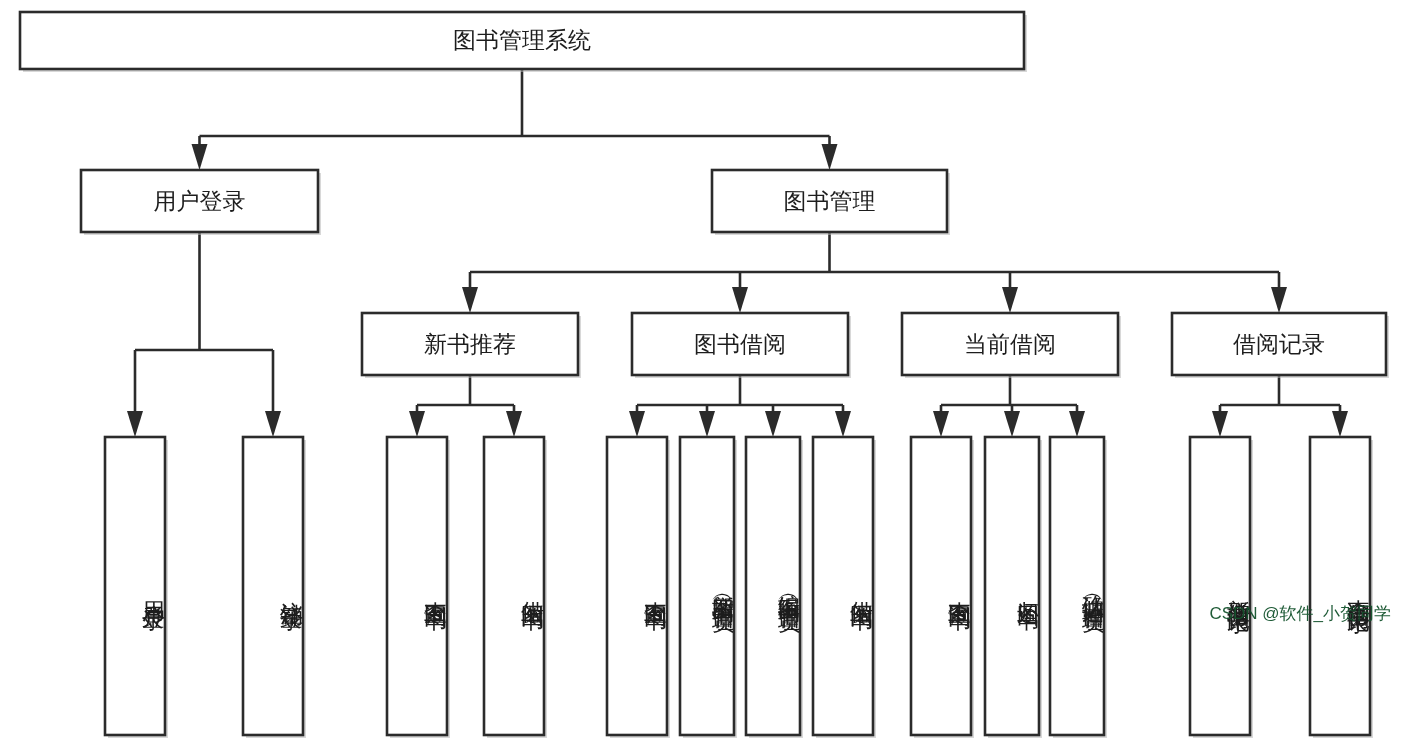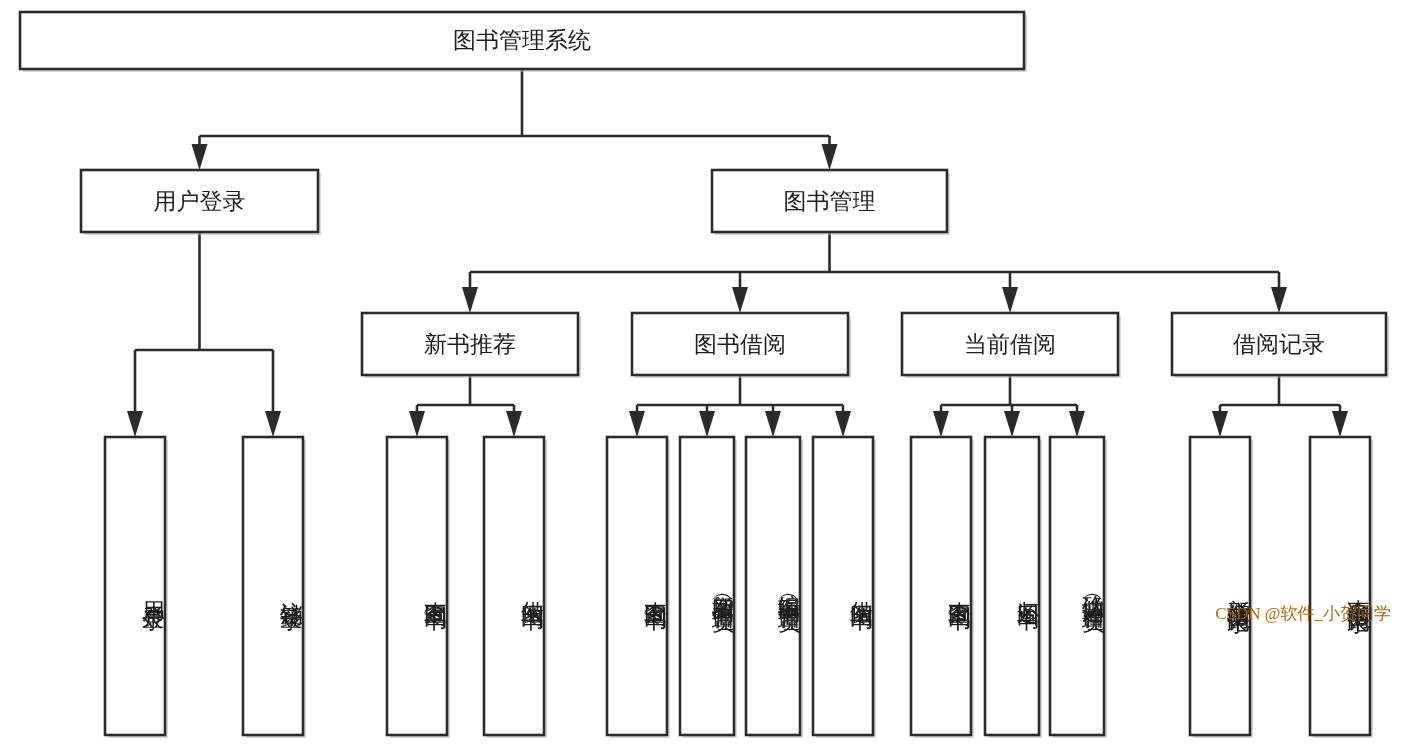--- a/index.html
+++ b/index.html
@@ -65,23 +65,23 @@
     color: #1d1d1d;
     letter-spacing: 2.5px;
     text-align: center;
     white-space: nowrap;
     pointer-events: none;
   }
   .watermark {
     position: absolute;
     right: 14px;
     bottom: 6px;
-    font-family: Liberation Serif, serif;
+    font-family: Liberation Sans, sans-serif;
     font-size: 17px;
-    color: #a16207;
+    color: #14532d;
     opacity: 0.95;
     white-space: nowrap;
     pointer-events: none;
   }
 </style>
 </head>
 <body>
 
 <div id="diagram-root">
 

